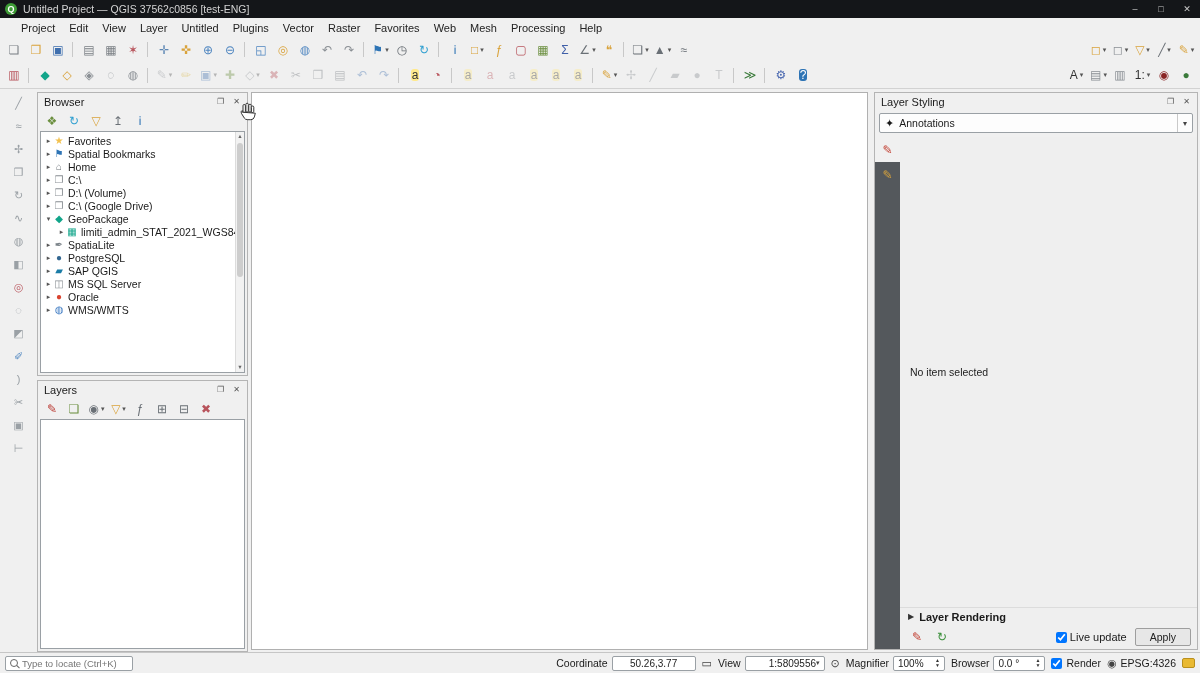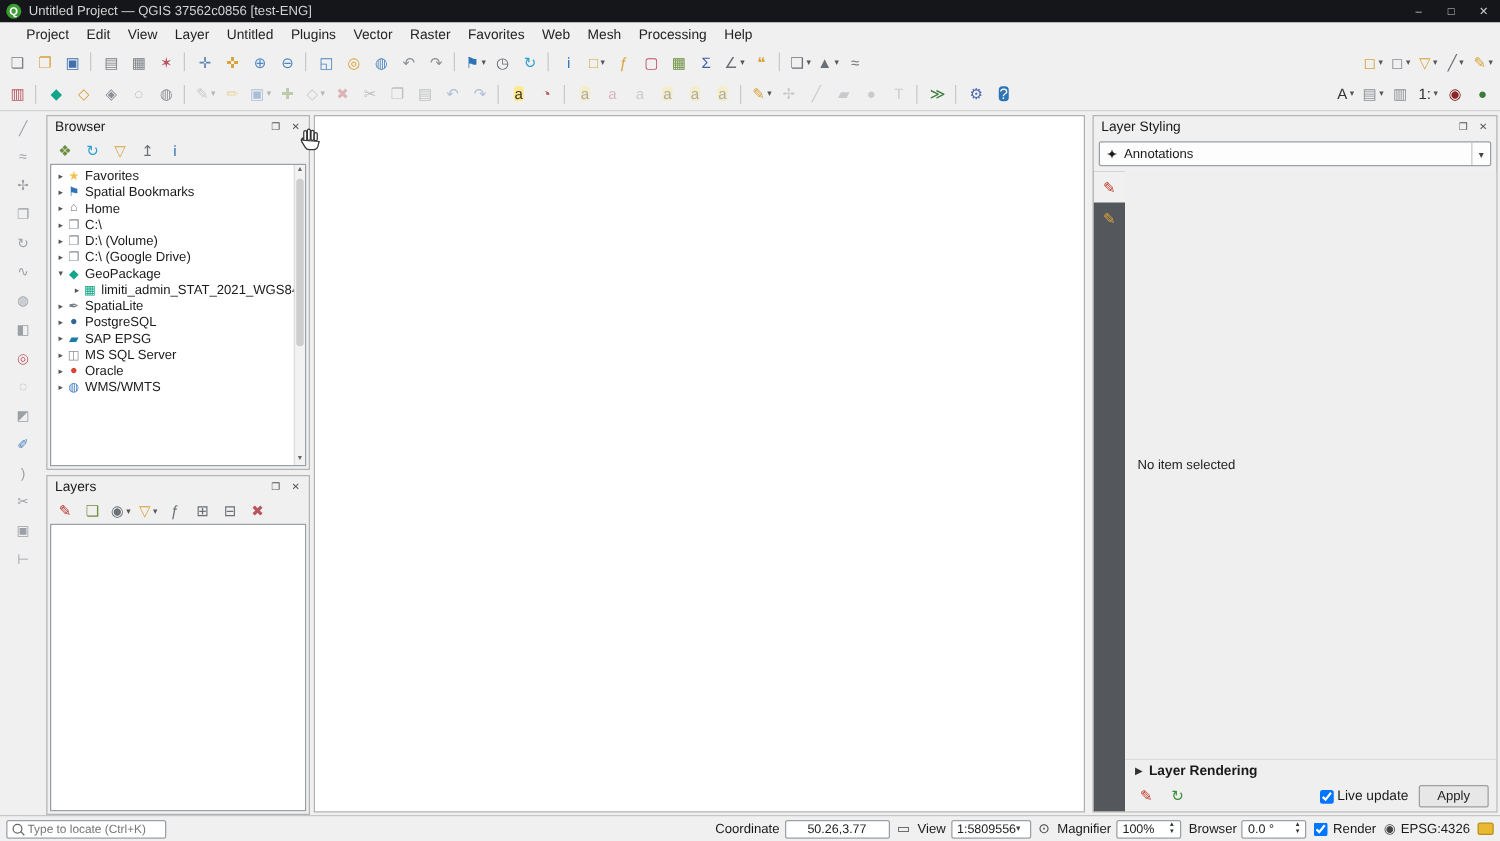--- a/index.html
+++ b/index.html
@@ -100,21 +100,21 @@
                       border:1.4px solid #666; border-radius:50%; }
   .mag-icon::after { content:""; position:absolute; left:7px; top:7.5px; width:3.5px; height:1.4px;
                      background:#666; transform:rotate(45deg); }
   .locator input { flex:1; min-width:0; border:0; outline:0; background:transparent; font-size:9.5px;
                    font-family:inherit; color:#333; }
   .sb-group { display:flex; align-items:center; gap:4px; }
   .coordinate-group { margin-left:auto; }
   .sb-box { height:15px; background:#fff; border:1px solid #9aa0a5; border-radius:2px;
             display:flex; align-items:center; padding:0 4px; font-size:10px; color:#222; }
   .coord-box { width:84px; justify-content:center; }
-  .scale-box { width:64px; justify-content:flex-start; }
+  .scale-box { width:80px; justify-content:flex-end; }
   .small-box { width:52px; justify-content:space-between; }
   .spin { display:flex; flex-direction:column; justify-content:center; font-size:5px; line-height:5px;
           color:#333; margin-left:2px; }
   .sb-icon { font-size:11px; color:#444; line-height:1; }
   .msg-icon { width:13px; height:10px; background:#e9b932; border:1px solid #b98f1d; border-radius:2px; }
 
   
   .cursor { position:absolute; left:240px; top:102px; z-index:50; pointer-events:none; }
 </style>
 </head>
@@ -683,21 +683,21 @@
 
           <div class="tree-row" data-level="0">
             <span class="arrow">▸</span>
             <span class="ticon" style="color: rgb(51, 103, 145);">●</span>
             <span class="tlabel">PostgreSQL</span>
           </div>
 
           <div class="tree-row" data-level="0">
             <span class="arrow">▸</span>
             <span class="ticon" style="color: rgb(27, 124, 166);">▰</span>
-            <span class="tlabel">SAP EPSG</span>
+            <span class="tlabel">SAP QGIS</span>
           </div>
 
           <div class="tree-row" data-level="0">
             <span class="arrow">▸</span>
             <span class="ticon" style="color: rgb(138, 143, 148);">◫</span>
             <span class="tlabel">MS SQL Server</span>
           </div>
 
           <div class="tree-row" data-level="0">
             <span class="arrow">▸</span>

